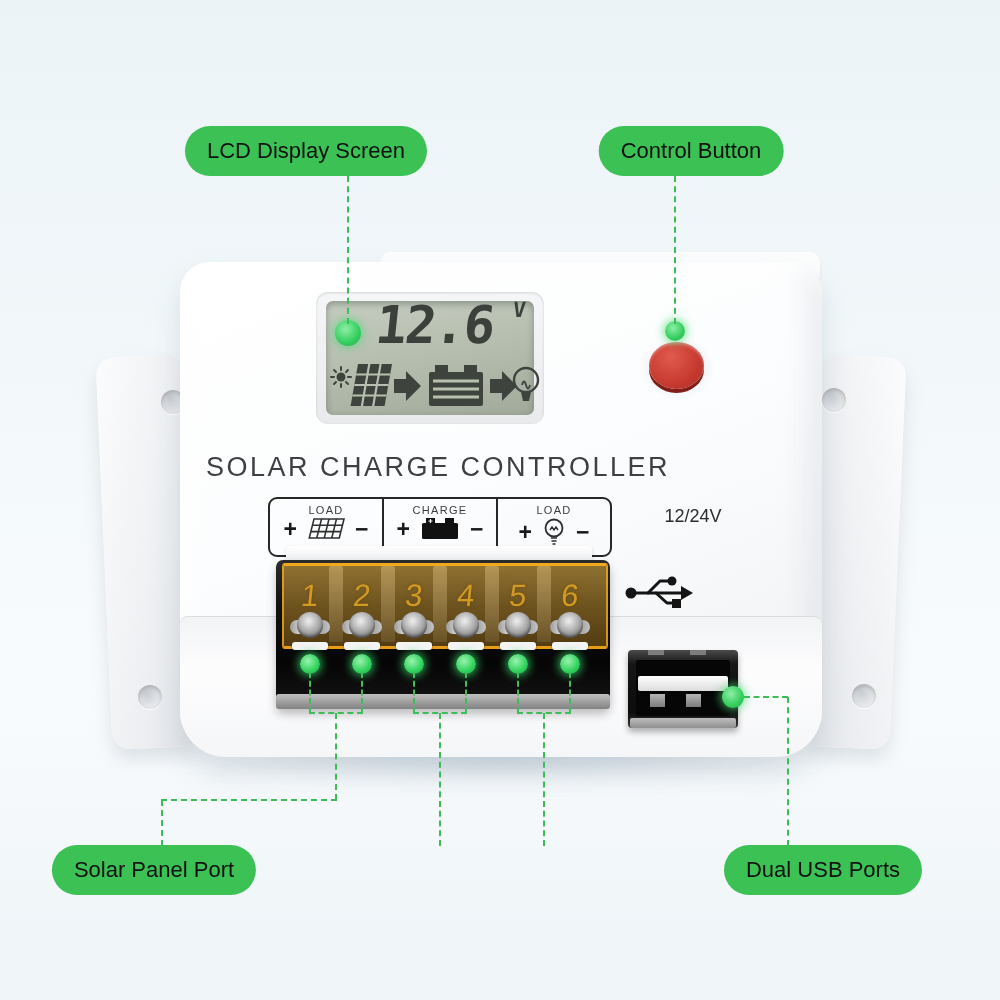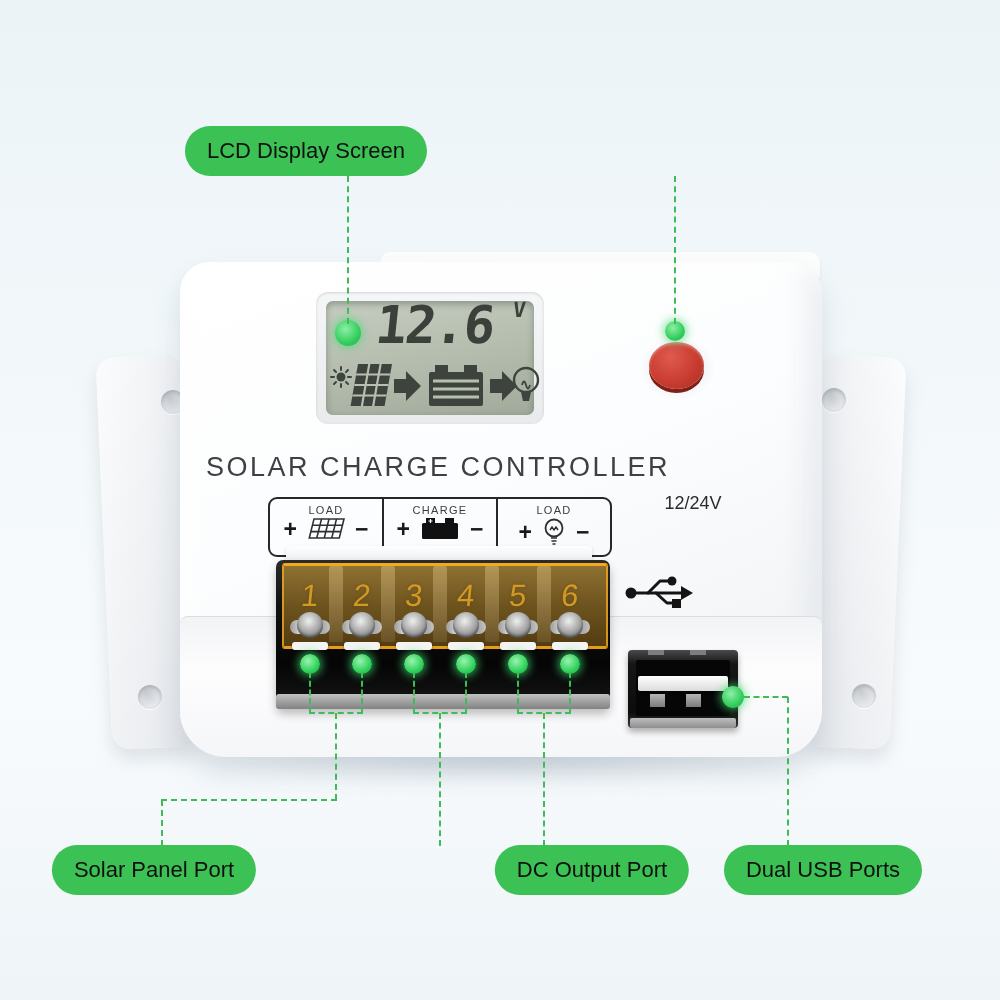--- a/index.html
+++ b/index.html
@@ -72,21 +72,21 @@
         border-radius:9px;display:flex;background:transparent;}
   .port-cell{flex:1;display:flex;flex-direction:column;align-items:center;}
   .port-cell + .port-cell{border-left:2px solid #272727;}
   .port-name{font-size:11px;letter-spacing:1.3px;color:#3c3c3c;margin-top:5px;}
   .port-row{display:flex;align-items:center;justify-content:center;gap:9px;margin-top:1px;}
   .sign{font-size:23px;font-weight:bold;color:#191919;line-height:22px;}
   .cert{position:absolute;left:618px;top:490px;width:150px;display:flex;flex-direction:column;align-items:center;}
   .cert-row{display:flex;align-items:baseline;gap:8px;}
   .ce{font-size:28px;font-weight:600;letter-spacing:3px;color:#151515;}
   .rohs{font-size:27px;font-weight:bold;color:#151515;}
-  .voltage{font-size:18px;color:#2c2c2c;margin-top:3px;}
+  .voltage{font-size:18px;color:#2c2c2c;margin-top:16px;}
 
   
   .tblock{position:absolute;left:276px;top:560px;width:334px;height:148px;border-radius:7px;
         background:linear-gradient(180deg,#2b2b2b 0%,#111 30%,#050505 70%,#161616 100%);
         box-shadow:0 6px 10px rgba(0,0,0,0.25);}
   .step-plate{position:absolute;left:286px;top:546px;width:306px;height:24px;border-radius:4px;
         background:linear-gradient(#ffffff,#e0e2e5);box-shadow:0 2px 4px rgba(0,0,0,0.15);}
   .tstrip{position:absolute;left:276px;top:694px;width:334px;height:15px;border-radius:3px;
         background:linear-gradient(#c0c0c0,#828282);}
   .tpost{position:absolute;top:566px;width:14px;height:76px;border-radius:2px;opacity:.9;
@@ -340,17 +340,17 @@
     <div class="dv" style="left:569px;top:672px;height:41px;"></div>
     <div class="dh" style="left:517px;top:712px;width:54px;"></div>
     <div class="dv" style="left:543px;top:713px;height:133px;"></div>
   </div>
   <div>
     <div class="dh" style="left:744px;top:696px;width:44px;"></div>
     <div class="dv" style="left:787px;top:697px;height:149px;"></div>
   </div>
 
   <div class="pill" style="left:306px;top:126px;">LCD Display Screen</div>
+  <div class="pill" style="left:691px;top:126px;">Control Button</div>
   <div class="pill" style="left:154px;top:845px;">Solar Panel Port</div>
-  <div class="pill" style="left:592px;top:845px;">DC Output Port</div>
   <div class="pill" style="left:823px;top:845px;">Dual USB Ports</div>
 
 </div>
 
 </body></html>

